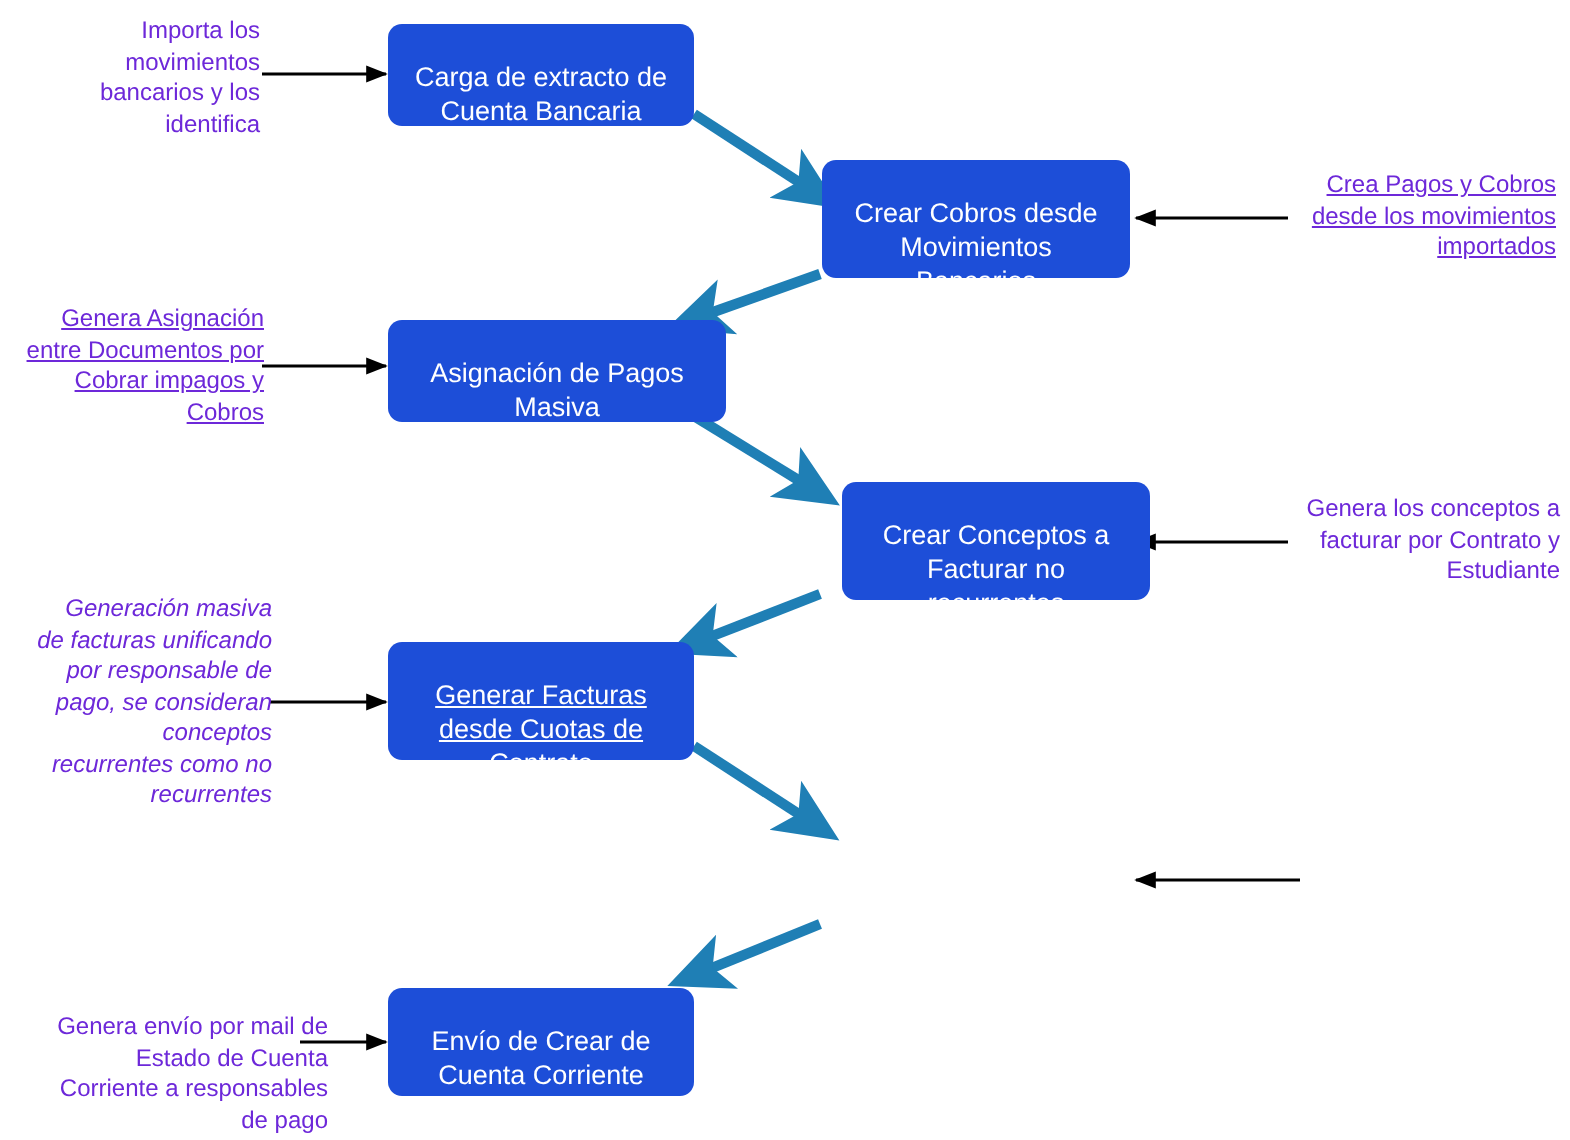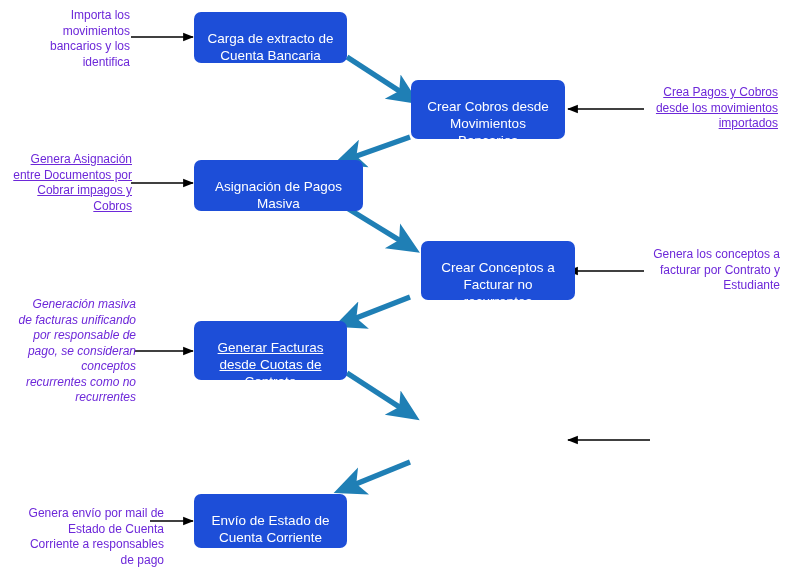--- a/index.html
+++ b/index.html
@@ -139,21 +139,21 @@
   </div>
 
   <div class="node" style="left:194px; top:321px; width:153px; height:59px;text-decoration:underline;">
     <span class="node-label">Generar Facturas
 desde Cuotas de
 Contrato</span>
   </div>
 
 
   <div class="node" style="left:194px; top:494px; width:153px; height:54px;">
-    <span class="node-label">Envío de Estado de
+    <span class="node-label">Envío de Crear de
 Cuenta Corriente</span>
   </div>
 
   <div class="note" style="left:20px; top:8px; width:110px;">
     <span class="note-label">Importa los
 movimientos
 bancarios y los
 identifica</span>
   </div>
 

